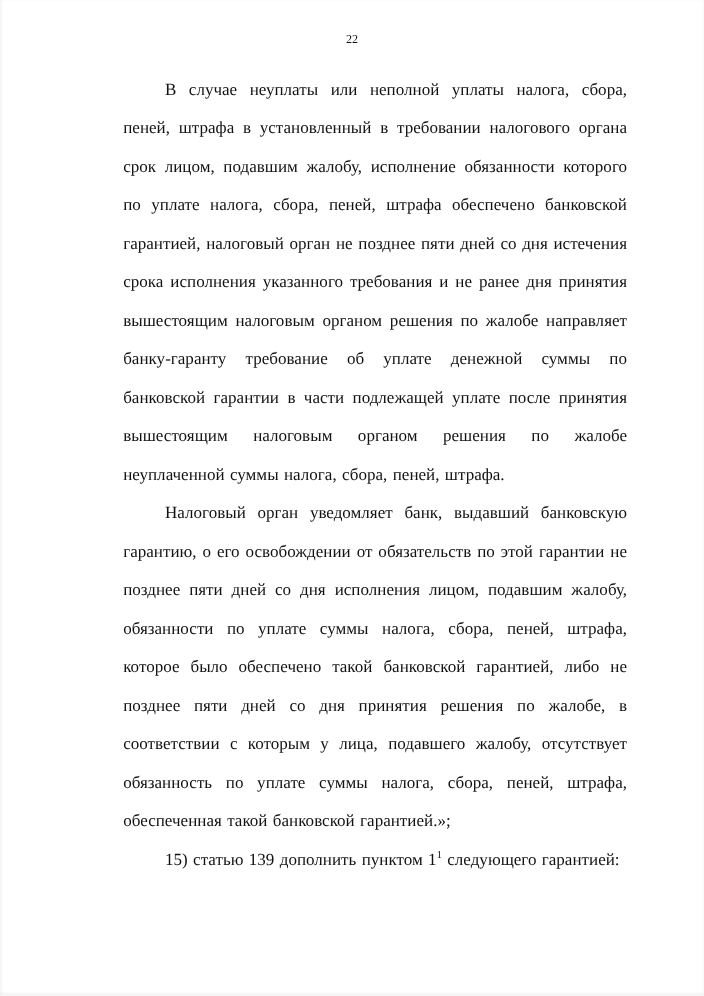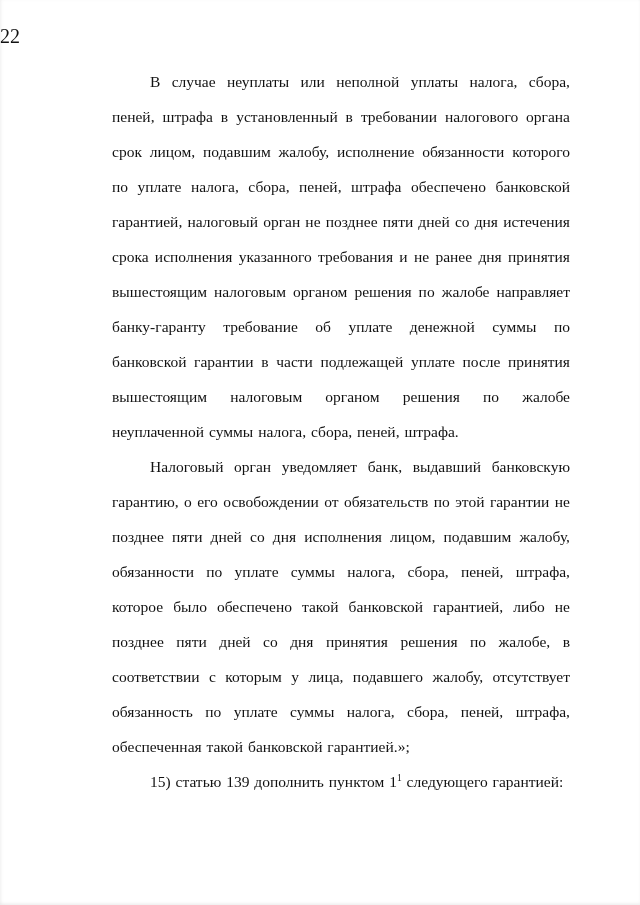--- a/index.html
+++ b/index.html
@@ -14,22 +14,22 @@
     margin: 0;
     background: #ffffff;
     color: #121212;
     font-family: "Liberation Serif", "DejaVu Serif", serif;
     box-sizing: border-box;
     padding-top: 26px;
     overflow: hidden;
     box-shadow: inset 0 -2px 3px rgba(0,0,0,0.05), inset 2px 0 3px rgba(0,0,0,0.03);
   }
   .page-number {
-    text-align: left;
-    font-size: 20px;
+    text-align: center;
+    font-size: 11px;
     line-height: 20px;
     margin: 0 0 18px 0;
   }
   .content {
     padding: 0 70px 0 112px;
   }
   p.para {
     margin: 0;
     padding: 0;
     text-align: justify;

